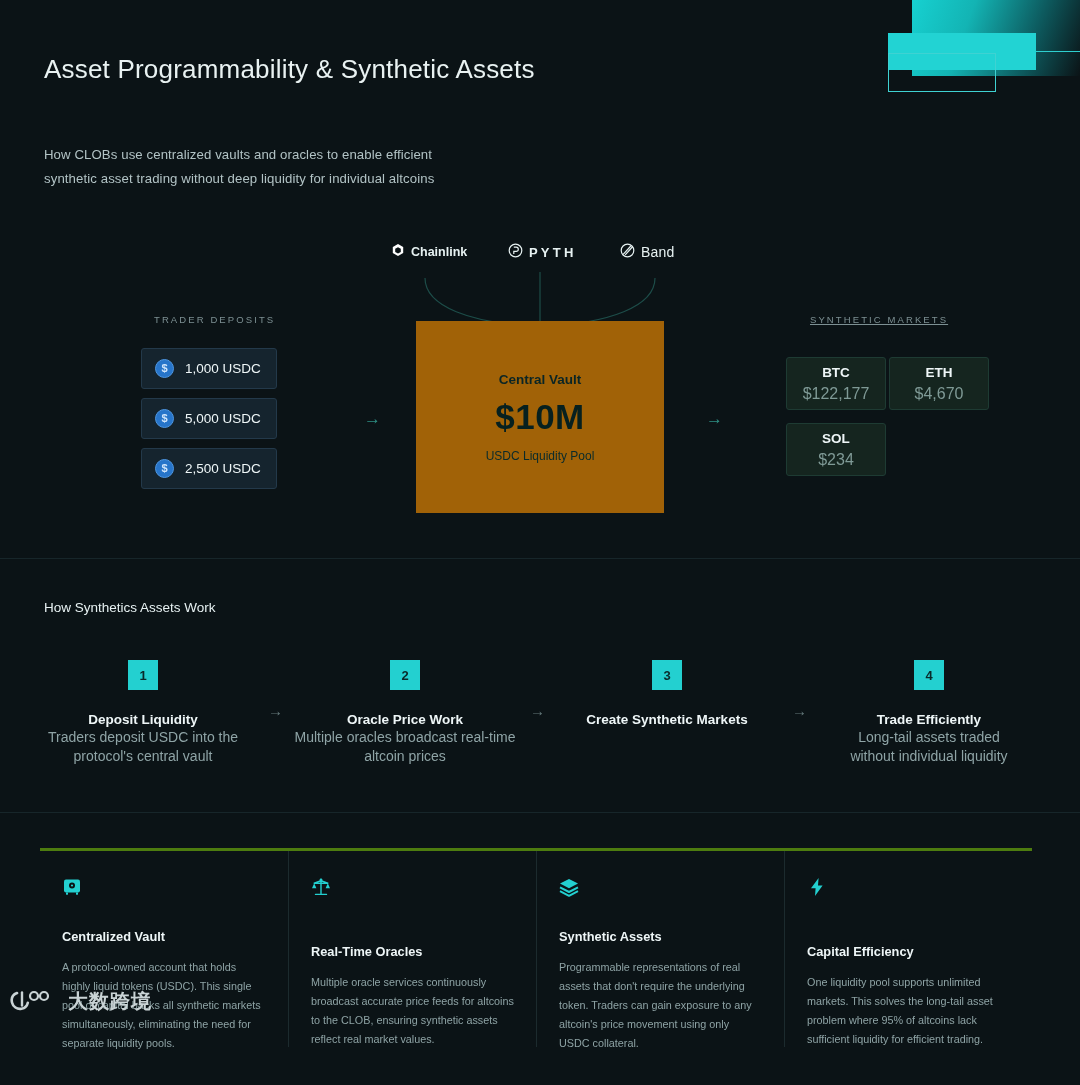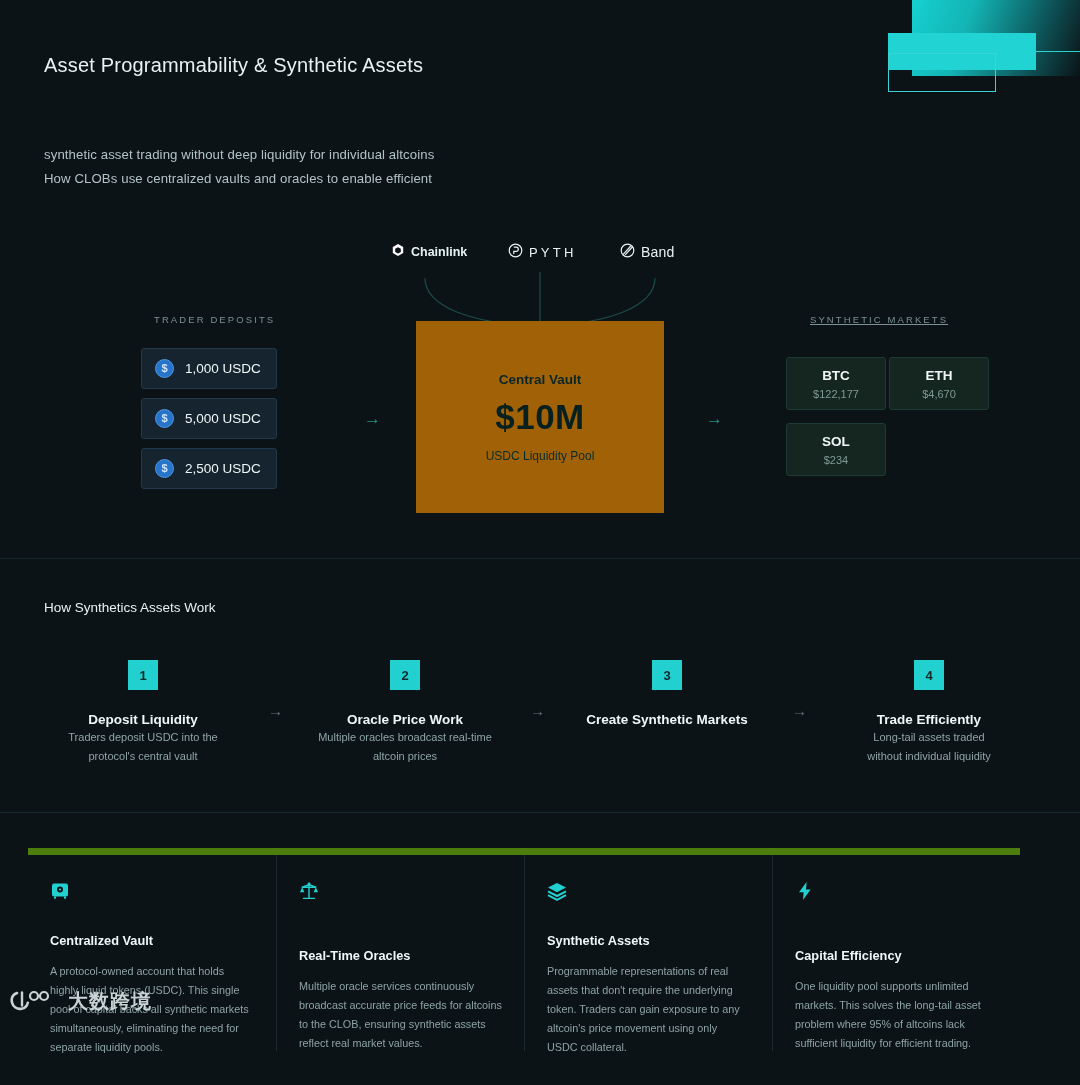--- a/index.html
+++ b/index.html
@@ -30,37 +30,37 @@
     background: #2ecfcf;
   }
   .deco-outline {
     position: absolute; left: 28px; top: 53px; width: 108px; height: 39px;
     border: 1px solid #3fd2d2; background: transparent;
   }
 
   
   .title {
     position: absolute; left: 44px; top: 54px;
-    font-size: 20px; font-weight: 400; color: #e9f2f2; letter-spacing: .2px;
+    font-size: 26px; font-weight: 400; color: #e9f2f2; letter-spacing: .2px;
   }
   .subtitle {
     position: absolute; left: 44px; top: 143px;
     font-size: 13.2px; line-height: 24px; color: #b2c3c5; letter-spacing: .1px;
   }
 
   
   .oracles { position: absolute; left: 380px; top: 243px; width: 300px; height: 26px; }
   .oracle {
     position: absolute; display: flex; align-items: center; gap: 6px;
     color: #e7f2f2; font-size: 12.5px; font-weight: 700;
   }
   .oracle.o0 { left: 11px; top: 0; }
   .oracle.o1 { left: 128px; top: 0; }
   .oracle.o2 { left: 240px; top: 0; }
-  .oracle .lbl-pyth { letter-spacing: 3.2px; font-weight: 400; font-size: 13px; }
+  .oracle .lbl-pyth { letter-spacing: 3.2px; font-weight: 700; font-size: 13px; }
   .oracle .lbl-band { letter-spacing: .2px; font-weight: 500; font-size: 14px; }
 
   .curves { position: absolute; left: 400px; top: 270px; width: 280px; height: 58px; }
 
   .col-label {
     position: absolute; font-size: 9.5px; letter-spacing: 2.1px; color: #7d9093; font-weight: 500;
   }
   .lbl-deposits { left: 154px; top: 314px; }
   .lbl-markets  { left: 810px; top: 314px; text-decoration: underline; }
 
@@ -98,21 +98,21 @@
   .market {
     position: absolute; width: 100px; height: 53px;
     background: #15251f; border: 1px solid #1e3b33; border-radius: 3px;
     display: flex; flex-direction: column; align-items: center; justify-content: center; gap: 5px;
   }
   .market.m0 { left: 786px; top: 357px; }
   .market.m1 { left: 889px; top: 357px; }
   .market.m2 { left: 786px; top: 423px; }
   .market.m3 { left: 889px; top: 423px; }
   .market-sym { color: #eef6f7; font-size: 13.5px; font-weight: 700; }
-  .market-px  { color: #7f9a96; font-size: 11px; }
+  .market-px  { color: #7f9a96; font-size: 16px; }
 
   
   .divider { position: absolute; left: 0; width: 1080px; height: 1px; background: #17262a; }
   .div1 { top: 558px; }
   .div2 { top: 812px; }
 
   
   .steps-title {
     position: absolute; left: 44px; top: 600px;
     font-size: 13.5px; color: #e7f1f2; font-weight: 400;
@@ -121,26 +121,26 @@
   .step.s0 { left: 28px;  top: 660px; }
   .step.s1 { left: 290px; top: 660px; }
   .step.s2 { left: 552px; top: 660px; }
   .step.s3 { left: 814px; top: 660px; }
   .step-num {
     width: 30px; height: 30px; background: #23d0d0; color: #0a2a2a;
     font-size: 13px; font-weight: 700; display: flex; align-items: center;
     justify-content: center; margin: 0 auto 22px;
   }
   .step-name { color: #eef6f7; font-size: 13.5px; font-weight: 700; margin-bottom: 1px; }
-  .step-desc { color: #8fa4a6; font-size: 11px; line-height: 19px; }
+  .step-desc { color: #8fa4a6; font-size: 14px; line-height: 19px; }
   .step-arrow { position: absolute; color: #64787a; font-size: 15px; top: 702px; }
   .sa0 { left: 268px; } .sa1 { left: 530px; } .sa2 { left: 792px; }
 
   
-  .cards { position: absolute; left: 28px; top: 848px; width: 992px; height: 196px; border-top: 7px solid #4d7c0f; }
+  .cards { position: absolute; left: 40px; top: 848px; width: 992px; height: 196px; border-top: 3px solid #4d7c0f; }
   .card { position: absolute; top: 0; width: 248px; height: 196px; padding: 26px 22px 0 22px; }
   .card.c1, .card.c2, .card.c3 { border-left: 1px solid #1c2b2e; }
   .card.c0 { left: 0; }
   .card.c1 { left: 248px; }
   .card.c2 { left: 496px; }
   .card.c3 { left: 744px; }
   .card-icon { width: 20px; height: 20px; margin-bottom: 32px; color: #23d0d0; }
   .card-icon svg { display: block; width: 20px; height: 20px; }
   .card.c1 .card-icon, .card.c3 .card-icon { margin-bottom: 47px; }
   .card.c2 .card-icon { margin-bottom: 32px; }
@@ -165,22 +165,22 @@
 
   <div class="deco">
     <div class="deco-grad"></div>
     <div class="deco-bar"></div>
     <div class="deco-line"></div>
     <div class="deco-outline"></div>
   </div>
 
   <div class="title">Asset Programmability &amp; Synthetic Assets</div>
   <div class="subtitle">
+    <div>How CLOBs use centralized vaults and oracles to enable efficient</div>
     <div>synthetic asset trading without deep liquidity for individual altcoins</div>
-    <div>How CLOBs use centralized vaults and oracles to enable efficient</div>
   </div>
 
   <div class="oracles">
     <div class="oracle o0">
       <span>
         <svg width="14" height="15" viewBox="0 0 14 15">
             <path d="M7 1 12.2 4v6L7 13 1.8 10V4z" fill="#fff"></path>
             <path d="M7 4.2 9.8 5.8v3.2L7 10.6 4.2 9V5.8z" fill="#0b1316"></path>
           </svg>
       </span>

